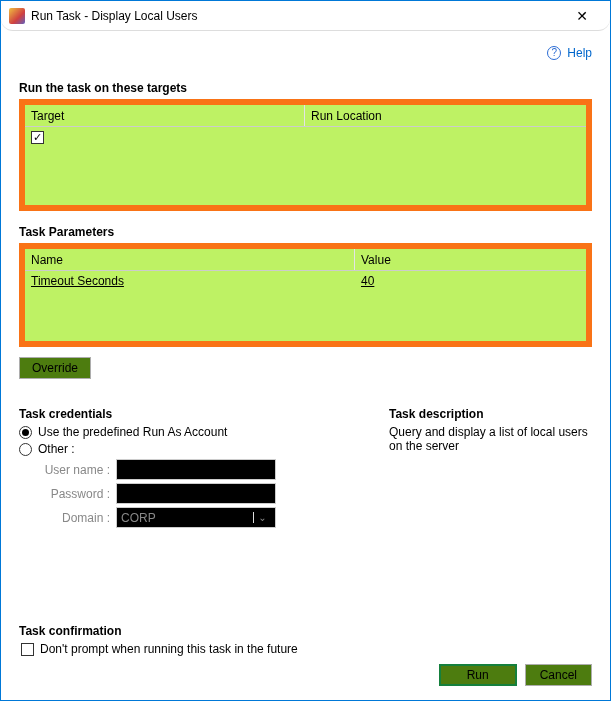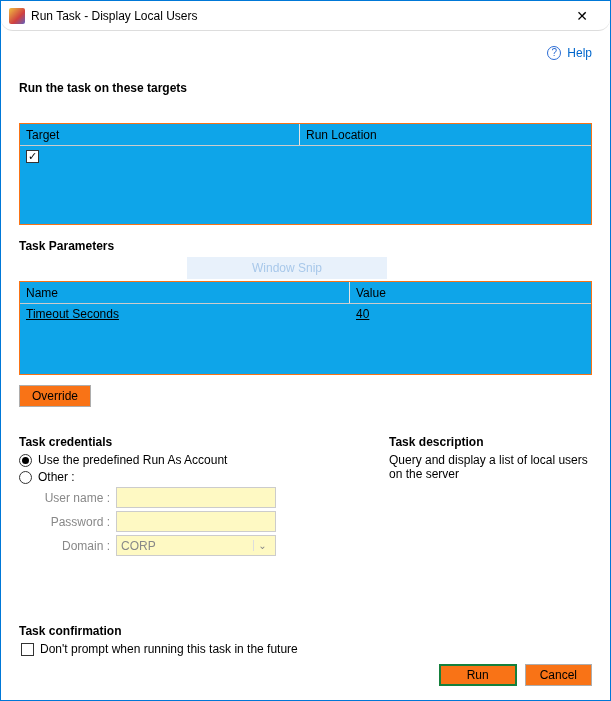--- a/index.html
+++ b/index.html
@@ -56,24 +56,23 @@
     border: 1px solid #2b6cd4;
     color: #2b6cd4;
     font-size: 10px;
     line-height: 12px;
     text-align: center;
     margin-right: 6px;
   }
   .help-link { color: #0066cc; cursor: pointer; }
   .section-title { font-weight: bold; margin: 14px 0 4px 0; font-size: 12px; }
   .grid {
-    border: 1px solid #f97316;
-    background: #0ea5e9;
+    border: 6px solid #f97316;
+    background: #bef264;
     width: 100%;
-    margin-top: 24px;
   }
   .grid-header {
     display: flex;
     border-bottom: 1px solid #ccc;
     height: 22px;
     align-items: center;
   }
   .grid-header .col {
     padding: 2px 6px;
     font-weight: normal;
@@ -98,21 +97,21 @@
   .targets .col.c2 { flex: 1; border-right: none; }
   .targets .cell.c1 { width: 280px; }
   .targets .cell.c2 { flex: 1; }
   .params .col.c1 { width: 330px; }
   .params .col.c2 { flex: 1; border-right: none; }
   .params .cell.c1 { width: 330px; }
   .params .cell.c2 { flex: 1; }
   .btn {
     font-family: inherit;
     font-size: 12px;
-    background: #f97316;
+    background: #4d7c0f;
     border: 1px solid #adadad;
     padding: 3px 12px;
     cursor: pointer;
   }
   .btn.primary { border: 2px solid #15803d; padding: 2px 26px; }
   .btn.cancel { padding: 3px 14px; }
   .override-row { margin: 10px 0 14px 0; }
   .two-col {
     display: flex;
     gap: 30px;
@@ -160,21 +159,21 @@
   .form-row label {
     width: 75px;
     text-align: right;
     padding-right: 6px;
     color: #888;
   }
   .form-row input, .form-row .select {
     width: 160px;
     height: 21px;
     border: 1px solid #ccc;
-    background: #fef9c3;
+    background: #000000;
     color: #888;
     padding: 1px 4px;
     font-family: inherit;
     font-size: 12px;
   }
   .form-row .select {
     display: flex;
     align-items: center;
     justify-content: space-between;
     padding-right: 4px;

